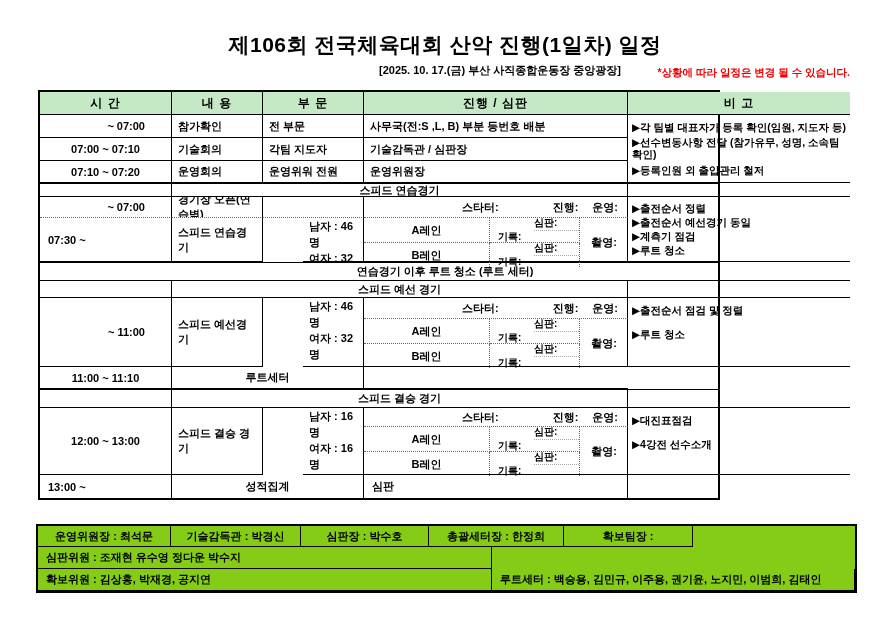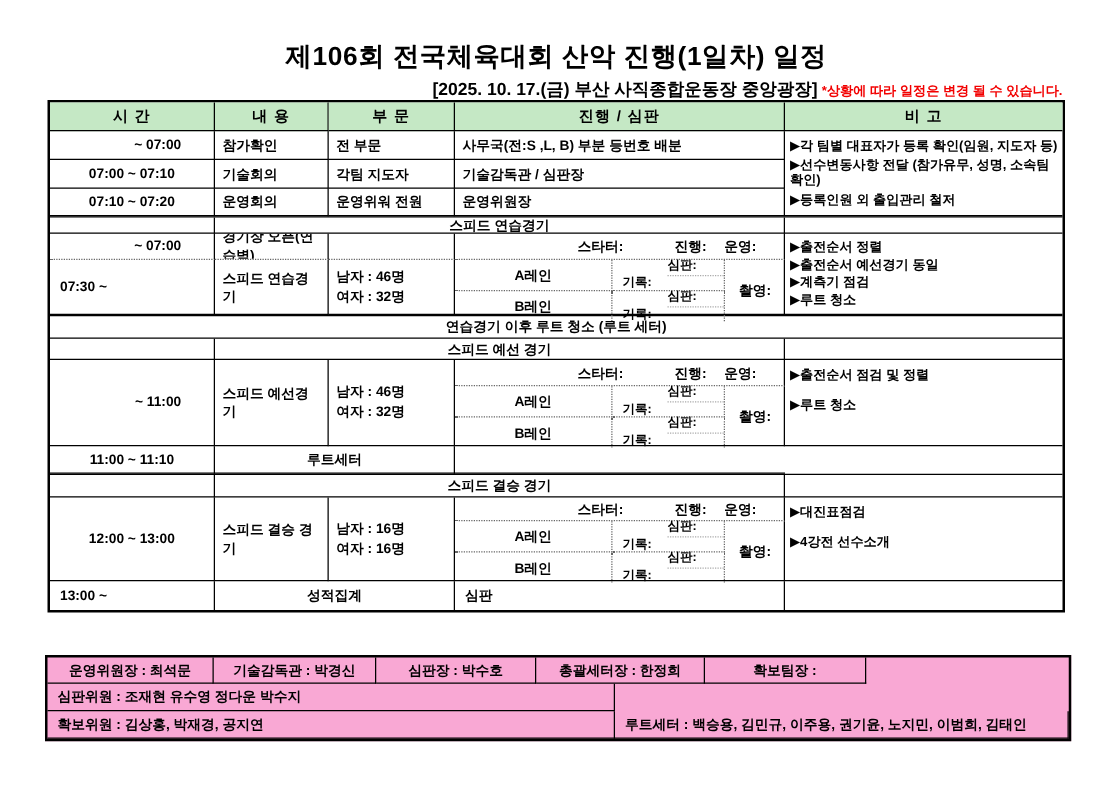--- a/index.html
+++ b/index.html
@@ -5,68 +5,68 @@
   * { margin:0; padding:0; box-sizing:border-box; }
   html,body { width:890px; height:628px; }
   body {
     position:relative; background:#ffffff; color:#000;
     font-family:"Liberation Sans","DejaVu Sans",sans-serif;
     overflow:hidden;
   }
   .title    { position:absolute; top:31px; left:0; width:890px; text-align:center;
               font-size:21px; font-weight:700; letter-spacing:.5px; }
   .subtitle { position:absolute; top:63px; left:500px; transform:translateX(-50%);
-              font-size:14px; font-weight:700; white-space:nowrap; }
+              font-size:11px; font-weight:700; white-space:nowrap; }
   .warning  { position:absolute; top:66px; right:40px; font-size:10.5px; font-weight:700;
               color:var(--warning-red,#f00); white-space:nowrap; }
 
-  .tbl { position:absolute; left:38px; top:80px; width:814px; border:2px solid #000;
+  .tbl { position:absolute; left:38px; top:90px; width:682px; border:2px solid #000;
          background:#fff; font-size:11px; font-weight:700; }
 
   .g5 { display:grid; grid-template-columns:132px 91px 101px 264px 222px; }
   .g4 { display:grid; grid-template-columns:132px 192px 264px 222px; }
   .g3 { display:grid; grid-template-columns:132px 456px 222px; }
   .g1 { display:grid; grid-template-columns:810px; }
   .btop { border-top:1px solid #000; }
 
   .c { display:flex; align-items:center; padding:0 6px;
        border-right:1px solid #000; border-bottom:1px solid #000; overflow:hidden; }
   .nr { border-right:none; } .nb { border-bottom:none; }
   .db { border-bottom:1px dotted #666; }
   .ctr { justify-content:center; text-align:center; }
   .rgt { justify-content:flex-end; padding-right:26px; }
   .lft8 { padding-left:8px; }
   .head { background:var(--header-bg,#c5e8c5); font-size:12px; justify-content:center;
           letter-spacing:1px; }
   .band { justify-content:center; }
 
-  .two { flex-direction:column; align-items:flex-start; justify-content:center; line-height:16px; }
+  .two { flex-direction:column; align-items:flex-start; line-height:16px;margin-left:40px; }
 
   .remark { flex-direction:column; align-items:flex-start; justify-content:space-around;
             padding:4px 4px; font-size:10.5px; line-height:12px; }
   .remark.topstart { justify-content:flex-start; padding-top:5px; gap:9px; line-height:15px; }
 
   .starter { padding-left:98px; }
-  .starter span + span { margin-left:41px; }
+  .starter span + span { margin-left:54px; }
   .starter span + span + span { margin-left:14px; }
 
   .lanes { display:grid; grid-template-columns:126px 90px 48px; grid-template-rows:1fr 1fr;
            border-right:1px solid #000; border-bottom:1px solid #000; }
   .lane-name  { display:flex; align-items:center; justify-content:center;
                 border-right:1px dotted #666; border-bottom:1px dotted #666; }
   .lane-label { display:flex; flex-direction:column; justify-content:center;
                 border-right:1px dotted #666; border-bottom:1px dotted #666;
                 padding-left:8px; font-size:10px; line-height:10.5px; }
   .lane-label > div:first-child { border-bottom:1px dotted #aaa; padding-bottom:1px;margin-left:36px; }
   .lane-label > div:last-child  { padding-top:1px; }
   .lanes .lastrow { border-bottom:none; }
   .film { display:flex; align-items:center; justify-content:center; grid-column:3; grid-row:1/3; }
 
   .staff { position:absolute; left:36px; top:524px; width:821px; border:2px solid #000;
-           font-size:11px; font-weight:700; background:#f9a8d4; }
+           font-size:11px; font-weight:700; background:#84cc16; }
   .s1 { display:grid; grid-template-columns:133px 130px 128px 135px 129px 162px; }
   .s2 { display:grid; grid-template-columns:454px 363px; }
   .fc { display:flex; align-items:center; justify-content:center;
         border-right:1px solid #000; border-bottom:1px solid #000; overflow:hidden; }
   .fl { justify-content:flex-start; padding-left:8px; }
 </style>
 </head>
 <body>
 
 <div class="page">

